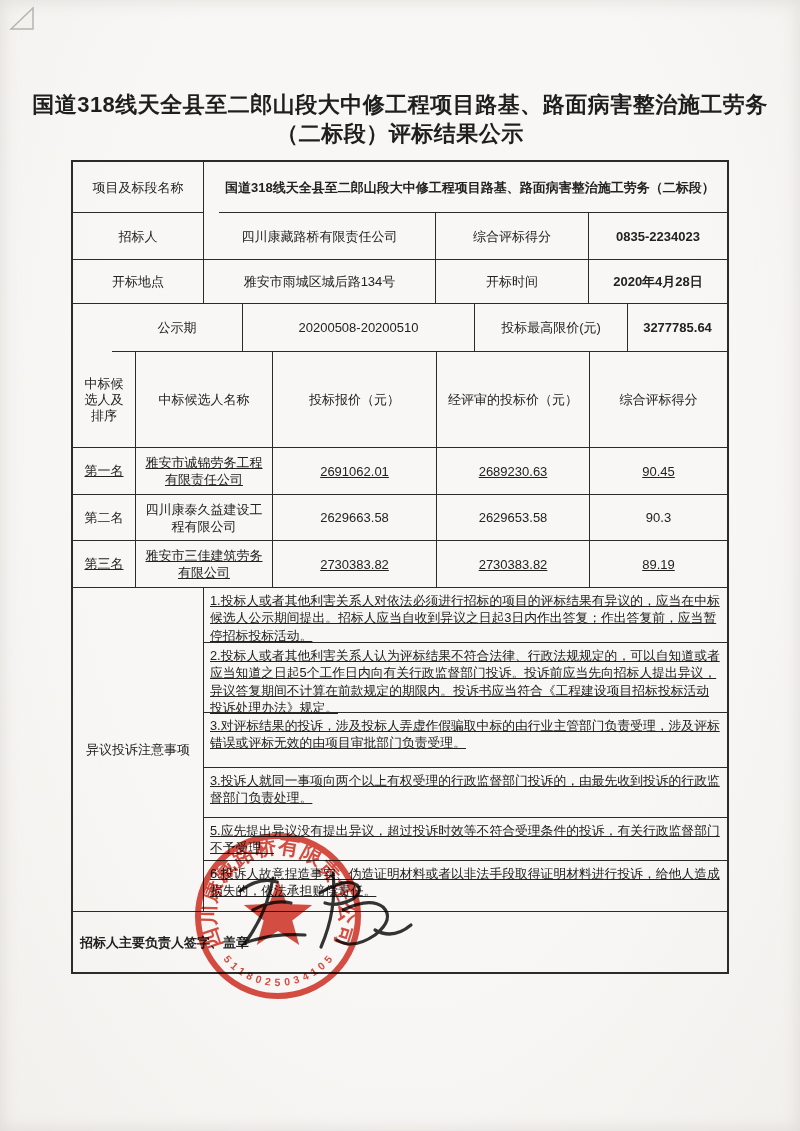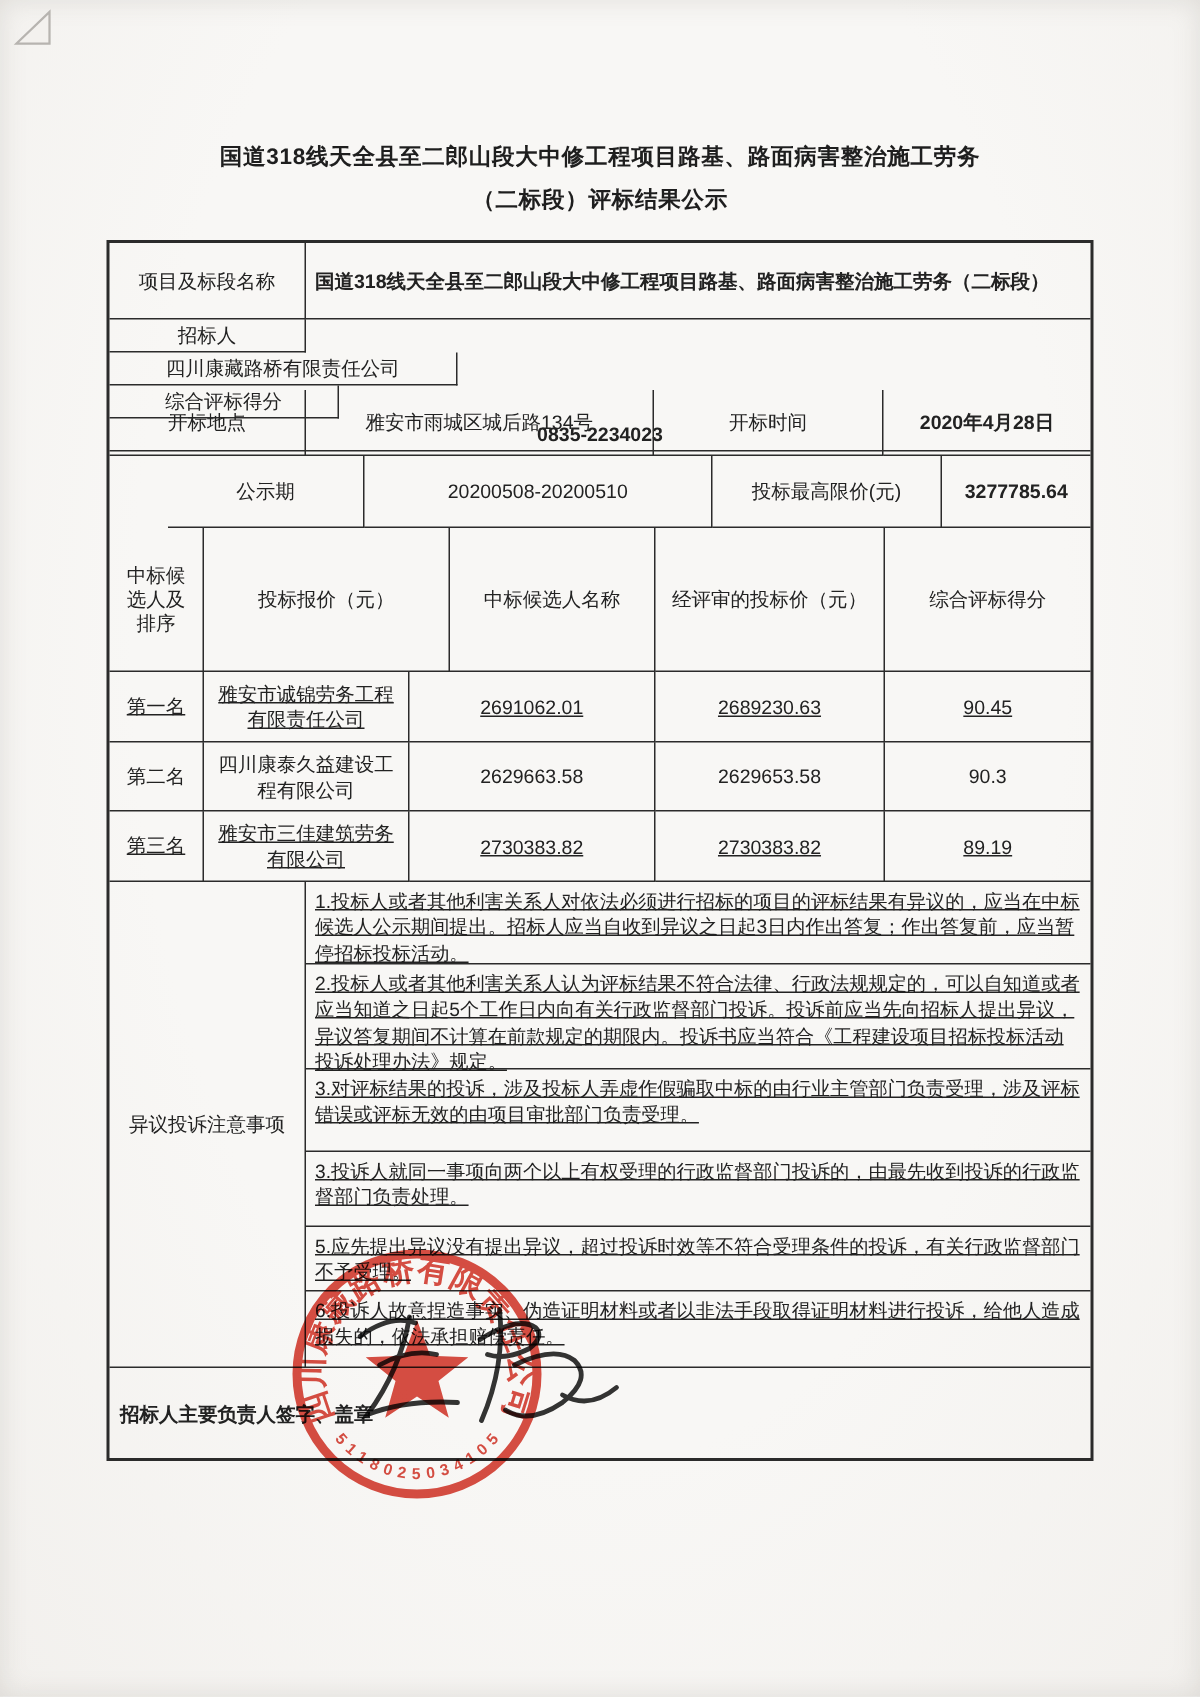--- a/index.html
+++ b/index.html
@@ -12,21 +12,21 @@
   }
   .page {
     position:relative; width:800px; height:1131px; overflow:hidden;
     background: radial-gradient(ellipse at 50% 38%, #f8f7f5 55%, #f2f0ed 100%);
     box-shadow: inset 0 0 18px rgba(120,115,108,0.18);
   }
   .fold { position:absolute; left:0; top:0; }
 
   .title {
     position:absolute; left:0; top:90px; width:800px;
-    text-align:center; font-weight:bold; font-size:15px;
+    text-align:center; font-weight:bold; font-size:22px;
     line-height:29px; letter-spacing:0.5px; color:#1e1e1e;
   }
 
   .tbl {
     position:absolute; left:71px; top:160px; width:658px;
     border:2px solid #2b2b2b; box-sizing:border-box;
     font-size:13px; color:#222;
   }
   .tr { display:flex; box-sizing:border-box; }
   .td {
@@ -44,21 +44,21 @@
   .w-val1   { width:232px; flex:0 0 auto; }
   .w-label2 { width:153px; flex:0 0 auto; }
   .w-val2   { flex:1 1 auto;font-weight:bold; }
   
   .w-rank { width:63px;  flex:0 0 auto; line-height:16px; }
   .w-name { width:137px; flex:0 0 auto; line-height:17px; }
   .w-bid  { width:164px; flex:0 0 auto; }
   .w-eval { width:153px; flex:0 0 auto; }
   .w-score{ flex:1 1 auto; }
 
-  .h-r1 { height:51px; } .h-r2 { height:47px;flex-direction:column; } .h-r3 { height:44px; } .h-r4 { height:48px;padding-left:39px; }
+  .h-r1 { height:51px;gap:15px; } .h-r2 { height:47px; } .h-r3 { height:44px; } .h-r4 { height:48px;padding-left:39px; }
   .h-hdr{ height:96px; } .h-c  { height:47px;text-decoration:underline; } .h-c2 { height:46px; }
   .h-obj{ height:324px; } .h-sign{ height:60px; }
 
   .obj-col { flex:1 1 auto; display:flex; flex-direction:column; border-right:none; padding:0;text-decoration:underline; }
   .obj-item {
     box-sizing:border-box; border-bottom:1.5px solid #2b2b2b;
     padding:4px 6px 2px 6px; font-size:12.8px; line-height:17.3px;
     text-align:left;
   }
   .obj-item:last-child { border-bottom:none; }
@@ -106,22 +106,22 @@
 
     <div class="tr h-r4">
       <div class="td w-label">公示期</div>
       <div class="td w-val1">20200508-20200510</div>
       <div class="td w-label2">投标最高限价(元)</div>
       <div class="td w-val2">3277785.64</div>
     </div>
 
     <div class="tr h-hdr">
       <div class="td w-rank">中标候选人及排序</div>
+      <div class="td w-name">中标候选人名称</div>
       <div class="td w-bid">投标报价（元）</div>
-      <div class="td w-name">中标候选人名称</div>
       <div class="td w-eval">经评审的投标价（元）</div>
       <div class="td w-score">综合评标得分</div>
     </div>
 
     <div class="tr h-c">
       <div class="td w-rank">第一名</div>
       <div class="td w-name">雅安市诚锦劳务工程有限责任公司</div>
       <div class="td w-bid">2691062.01</div>
       <div class="td w-eval">2689230.63</div>
       <div class="td w-score">90.45</div>

